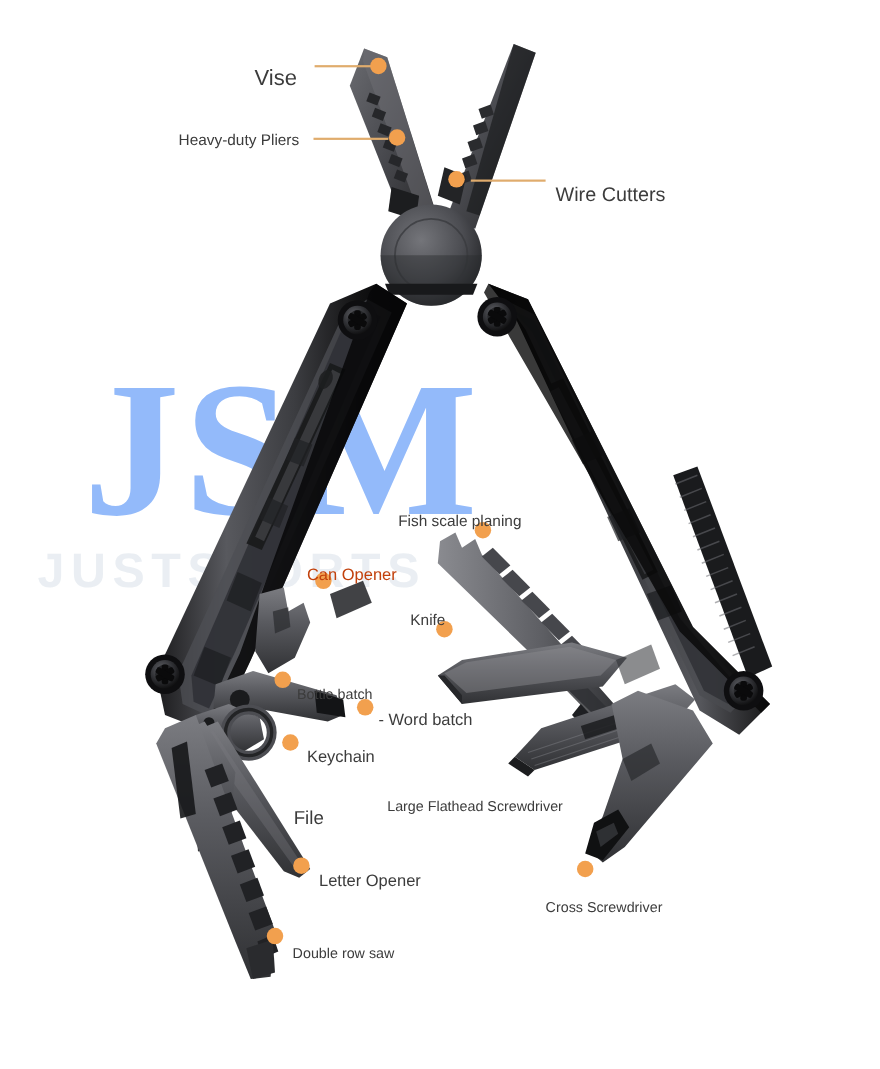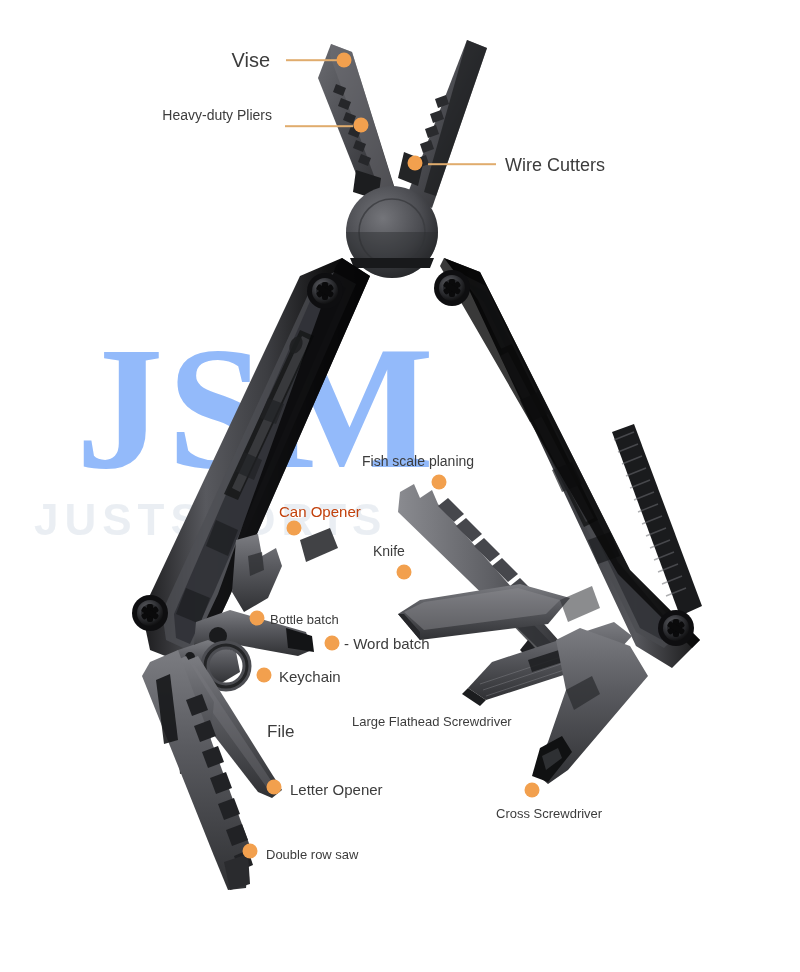--- a/index.html
+++ b/index.html
@@ -69,20 +69,21 @@
     border-radius:50%;
     background:#f2a04e;
     transform:translate(-50%,-50%);
   }
   .lbl{
     position:absolute;
     color:#3c3c3c;
     white-space:nowrap;
     font-family:"Liberation Sans","DejaVu Sans",sans-serif;
     transform:translateY(-50%);
+    margin-top:12px;
   }
   .lbl.r{ transform:translate(-100%,-50%); }
   .leader{
     position:absolute;
     height:1.6px;
     background:#e0ac6d;
     transform:translateY(-50%);
   }
 </style>
 </head>

